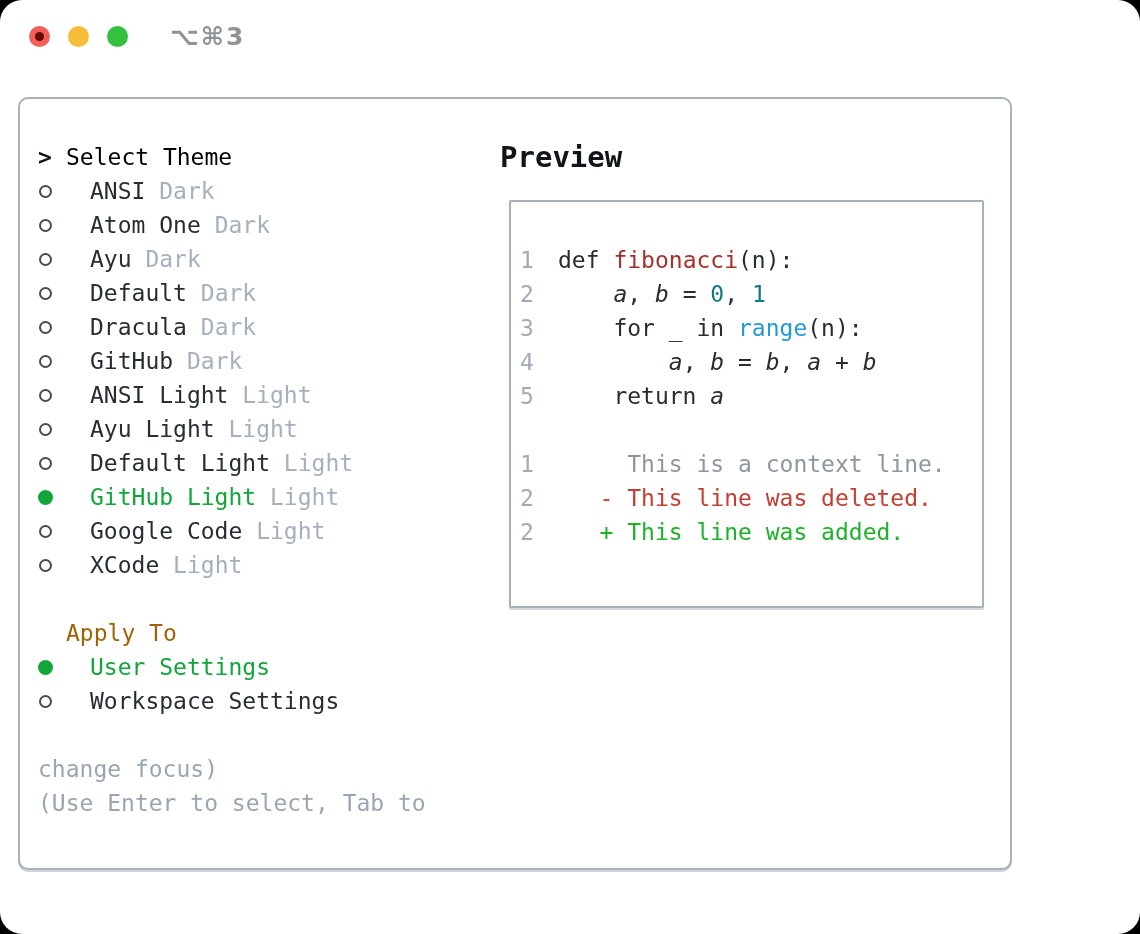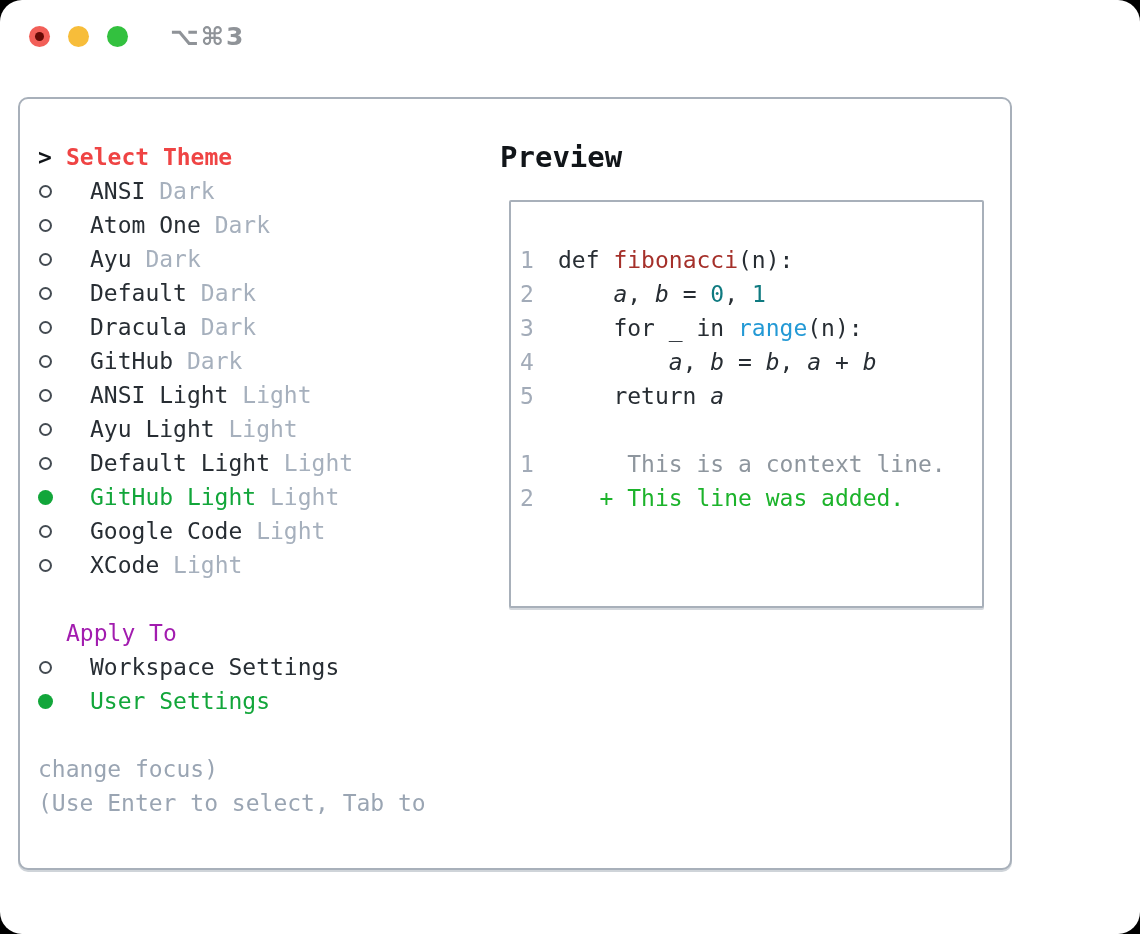--- a/index.html
+++ b/index.html
@@ -32,22 +32,22 @@
   .panel{
     position:absolute;left:18px;top:97px;width:994px;height:773px;
     border:2px solid var(--border,#a8b0ba);border-radius:10px;
     box-sizing:border-box;background:#fff;
     box-shadow:0 2px 0 rgba(168,176,186,.55);
   }
   .leftcol{position:absolute;left:18px;top:41px;width:450px;}
   .row{height:34px;display:flex;align-items:center;font-size:23px;white-space:pre;}
   .marker{flex:0 0 28px;width:28px;display:flex;align-items:center;}
   .hmarker{font-weight:bold;color:#111519;}
-  .htext{font-weight:bold;color:#ef4444;}
-  .subhead{color:#a21caf;}
+  .htext{font-weight:normal;color:#000000;}
+  .subhead{color:#a16207;}
   .mark-ring{width:13px;height:13px;box-sizing:border-box;border:2px solid #444b52;border-radius:50%;margin-left:1px;}
   .mark-dot{width:15px;height:15px;border-radius:50%;background:var(--accent_green,#12a63a);}
   .name{color:var(--text,#272d33);margin-left:24px;}
   .name.sel{color:var(--accent_green,#12a63a);text-align:center;}
   .variant{color:var(--muted,#a6b0bd);margin-left:13.85px;}
   .help{color:#9aa5b3;}
   
   .prevhead{
     position:absolute;left:480px;top:41px;height:34px;line-height:34px;
     font-size:29px;font-weight:bold;color:#111519;
@@ -170,30 +170,30 @@
 
       <div class="row"></div>
 
       <div class="row">
         <span class="marker"></span>
         <span class="subhead">Apply To</span>
       </div>
 
       <div id="apply-list">
   <div class="row">
-    <span class="marker"><span class="mark mark-ring"></span></span>
-    <span class="name">Workspace Settings</span>
-    
-  </div>
-
-  <div class="row">
     <span class="marker"><span class="mark mark-dot"></span></span>
     <span class="name sel">User Settings</span>
     
   </div>
+
+  <div class="row">
+    <span class="marker"><span class="mark mark-ring"></span></span>
+    <span class="name">Workspace Settings</span>
+    
+  </div>
 </div>
 
       <div class="row"></div>
 
       <div class="row help">
         <span>change focus)</span>
       </div>
       <div class="row help">
         <span>(Use Enter to select, Tab to</span>
       </div>
@@ -210,19 +210,20 @@
   <div class="pline"><span class="ln">3</span><span class="segs"><span class="seg-code">    for _ in </span><span class="seg-call">range</span><span class="seg-code">(n):</span></span></div>
 
   <div class="pline"><span class="ln">4</span><span class="segs"><span class="seg-code">        </span><span class="seg-var">a</span><span class="seg-code">, </span><span class="seg-var">b</span><span class="seg-code"> = </span><span class="seg-var">b</span><span class="seg-code">, </span><span class="seg-var">a</span><span class="seg-code"> + </span><span class="seg-var">b</span></span></div>
 
   <div class="pline"><span class="ln">5</span><span class="segs"><span class="seg-code">    return </span><span class="seg-var">a</span></span></div>
 
   <div class="pline"><span class="ln"></span><span class="segs"></span></div>
 
   <div class="pline"><span class="ln">1</span><span class="segs"><span class="seg-ctx">     This is a context line.</span></span></div>
 
+  <div class="pline"><span class="ln">2</span><span class="segs"><span class="seg-del">   - This line was deleted.</span></span></div>
 
   <div class="pline"><span class="ln">2</span><span class="segs"><span class="seg-add">   + This line was added.</span></span></div>
 </div>
     </div>
 
   </div>
 </div>
 
 </body></html>

